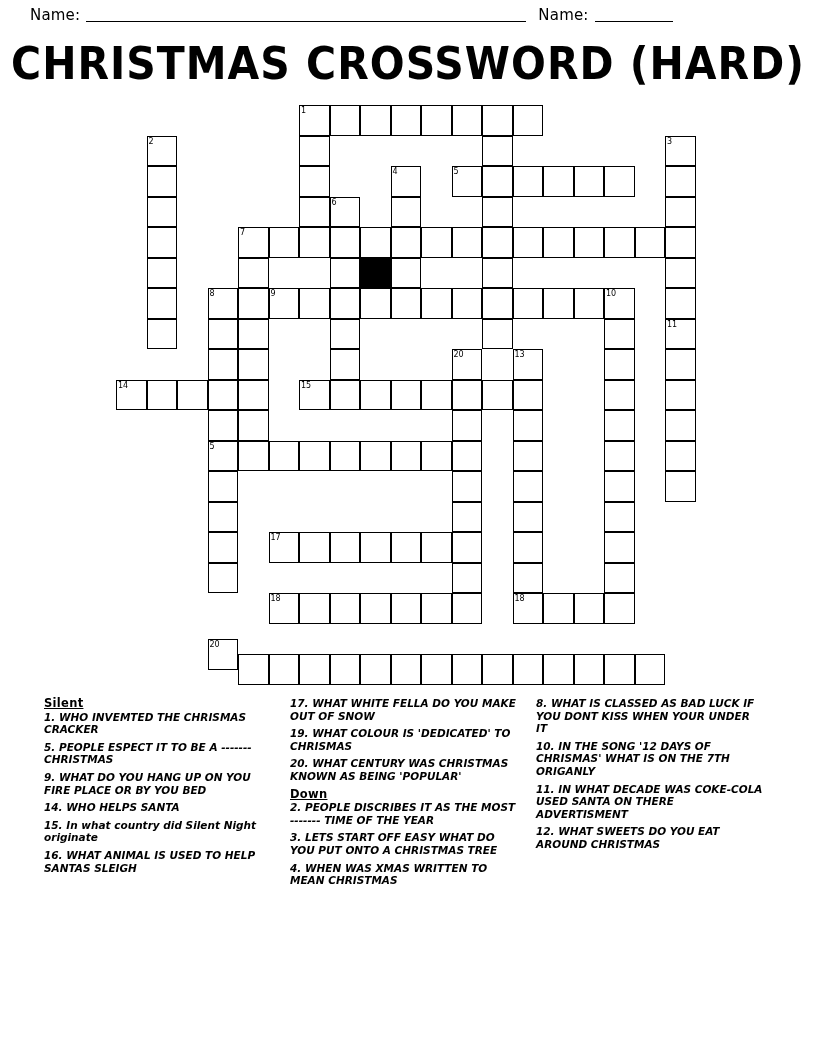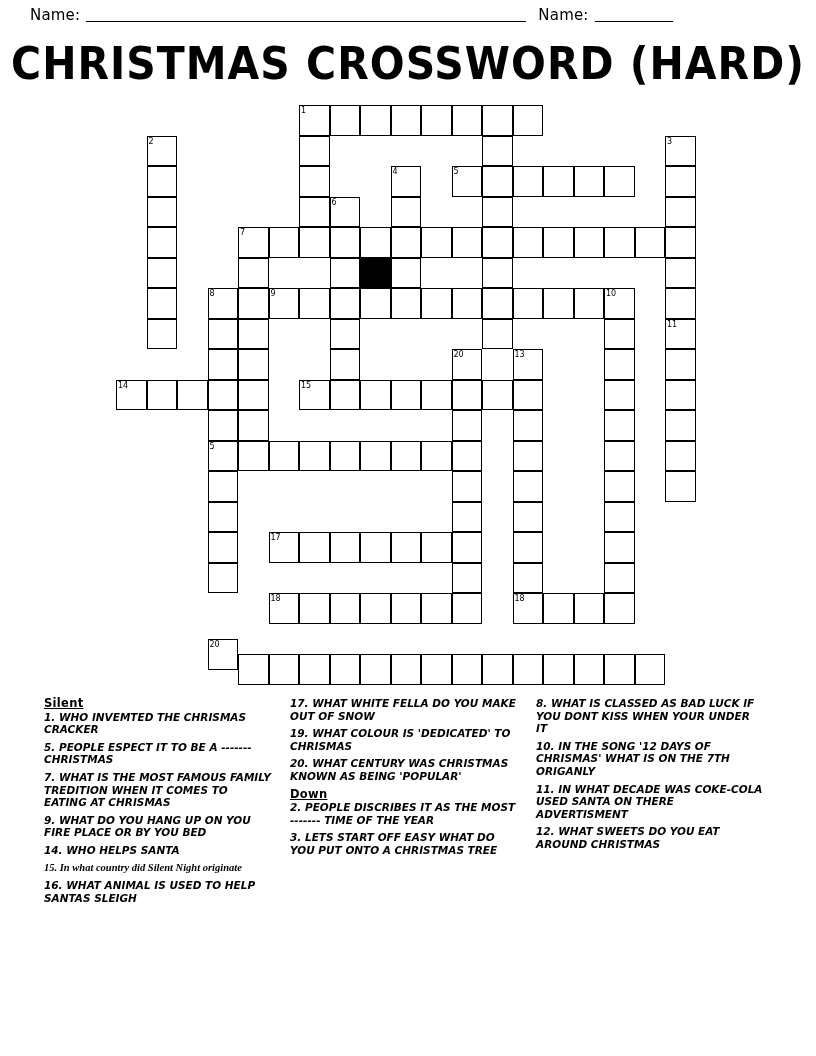--- a/index.html
+++ b/index.html
@@ -120,21 +120,20 @@
     font-size: 11.5px;
     margin-bottom: 1px;
     letter-spacing: 0.3px;
   }
   .clue {
     margin-bottom: 5px;
     text-transform: uppercase;
   }
   .clue.nocaps {
     text-transform: none;
-    font-family: Liberation Serif, serif;
   }
 </style>
 </head>
 <body>
 
 <div class="page">
 
   <div class="header-line">
     <span class="name-label">Name:</span>
     <span class="rule-long"></span>
@@ -348,33 +347,33 @@
       <div class="cell" style="left: 573.5px; top: 549px; width: 30.5px; height: 30.5px;"></div>
       <div class="cell" style="left: 604px; top: 549px; width: 30.5px; height: 30.5px;"></div>
       <div class="cell" style="left: 634.5px; top: 549px; width: 30.5px; height: 30.5px;"></div>
     </div>
 
   <div class="clues">
     <div class="clue-col" id="clue-col-1">
         <div class="clue-heading">Silent</div>
         <div class="clue">1. WHO INVEMTED THE CHRISMAS CRACKER</div>
         <div class="clue">5. PEOPLE ESPECT IT TO BE A ------- CHRISTMAS</div>
-        <div class="clue">7. WHAT IS THE MOST FAMOUS FAMILY TREDITION WHEN IT COMES TO EATING AT CHRISMAS</div>
         <div class="clue">9. WHAT DO YOU HANG UP ON YOU FIRE PLACE OR BY YOU BED</div>
         <div class="clue">14. WHO HELPS SANTA</div>
         <div class="clue nocaps">15. In what country did Silent Night originate</div>
         <div class="clue">16. WHAT ANIMAL IS USED TO HELP SANTAS SLEIGH</div>
       </div>
     <div class="clue-col" id="clue-col-2">
         <div class="clue">17. WHAT WHITE FELLA DO YOU MAKE OUT OF SNOW</div>
         <div class="clue">19. WHAT COLOUR IS 'DEDICATED' TO CHRISMAS</div>
         <div class="clue">20. WHAT CENTURY WAS CHRISTMAS KNOWN AS BEING 'POPULAR'</div>
         <div class="clue-heading">Down</div>
         <div class="clue">2. PEOPLE DISCRIBES IT AS THE MOST ------- TIME OF THE YEAR</div>
         <div class="clue">3. LETS START OFF EASY WHAT DO YOU PUT ONTO A CHRISTMAS TREE</div>
+        <div class="clue">4. WHEN WAS XMAS WRITTEN TO MEAN CHRISTMAS</div>
       </div>
     <div class="clue-col" id="clue-col-3">
         <div class="clue">8. WHAT IS CLASSED AS BAD LUCK IF YOU DONT KISS WHEN YOUR UNDER IT</div>
         <div class="clue">10. IN THE SONG '12 DAYS OF CHRISMAS' WHAT IS ON THE 7TH ORIGANLY</div>
         <div class="clue">11. IN WHAT DECADE WAS COKE-COLA USED SANTA ON THERE ADVERTISMENT</div>
         <div class="clue">12. WHAT SWEETS DO YOU EAT AROUND CHRISTMAS</div>
       </div>
   </div>
 
 </div>

